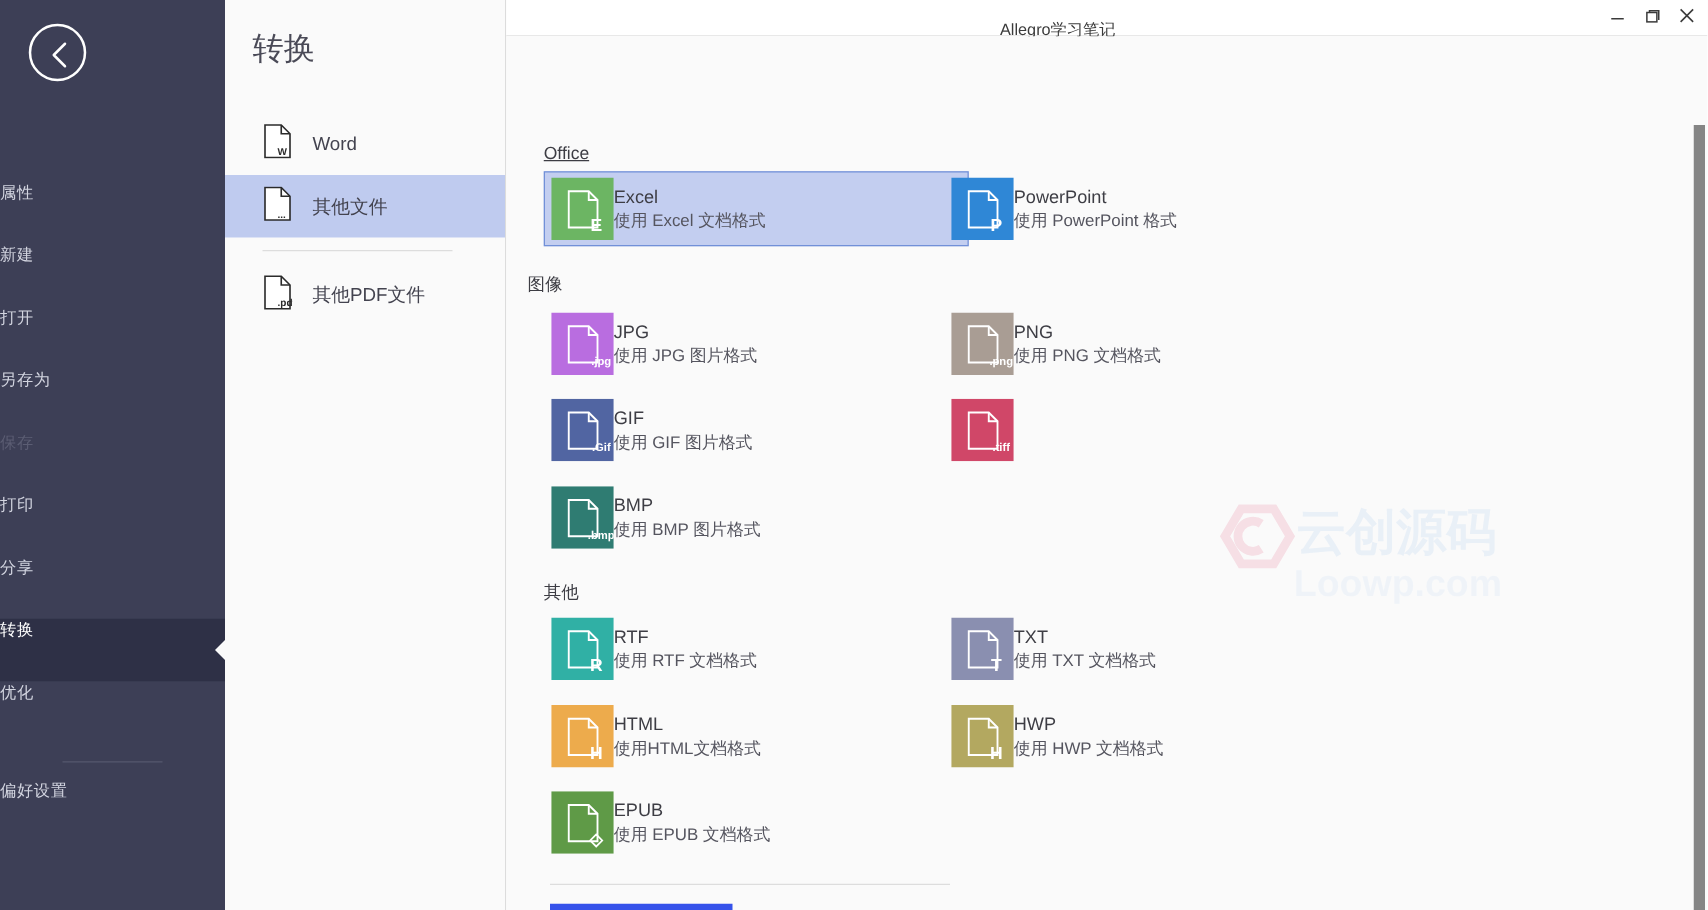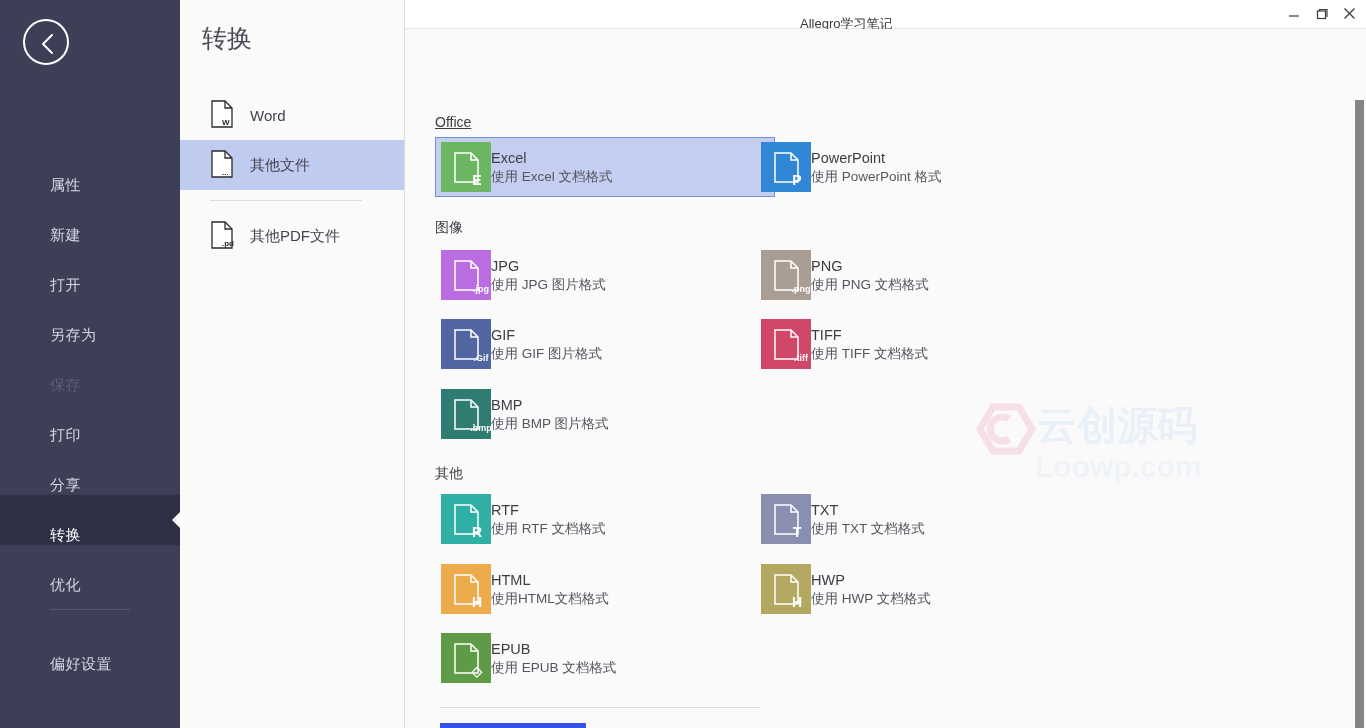--- a/index.html
+++ b/index.html
@@ -23,24 +23,23 @@
     border: 2px solid #ffffff;
     border-radius: 50%;
     cursor: pointer;
   }
   #back-btn svg { position: absolute; left: 11px; top: 10px; }
 
   .nav-list { position: absolute; left: 0; top: 145px; width: 180px; }
   .nav-item {
     position: relative;
     height: 50px;
-    display: flex; align-items: flex-end;
-    padding-left: 50px;
+    display: flex; align-items: flex-start;
     color: #d3d5e0;
-    font-size: 15px;
+    font-size: 13px;
     letter-spacing: 0.5px;
     cursor: pointer;
   }
   .nav-item.disabled { color: #5b5d73; cursor: default; }
   .nav-item.active {
     background: #2e3046;
     color: #ffffff;
   }
   .nav-item.active .arrow {
     position: absolute; right: -1px; top: 50%;
@@ -316,21 +315,21 @@
               <rect width="50" height="50" fill="#2f87d6"></rect>
               <path d="M14 11 H30 L37 18 V40 H14 Z" fill="none" stroke="#ffffff" stroke-width="1.5"></path>
               <path d="M30 11 V18 H37" fill="none" stroke="#ffffff" stroke-width="1.5"></path>
               <text x="36" y="43" text-anchor="middle" font-family="'Liberation Sans',sans-serif" font-size="14" font-weight="bold" fill="#ffffff">P</text>
             </svg></span>
           <div class="fmt-text">
             <div class="fmt-name">PowerPoint</div>
             <div class="fmt-desc">使用 PowerPoint 格式</div>
           </div>
         </div>
-        <div class="section-head" style="left: 30px; top: 190px; text-align: center;">图像</div>
+        <div class="section-head" style="left: 17px; top: 190px; text-align: center;">图像</div>
         <div class="fmt-card" style="left: 30px; top: 216px;">
           <span class="fmt-icon"><svg width="50" height="50" viewBox="0 0 50 50">
               <rect width="50" height="50" fill="#b96de0"></rect>
               <path d="M14 11 H30 L37 18 V40 H14 Z" fill="none" stroke="#ffffff" stroke-width="1.5"></path>
               <path d="M30 11 V18 H37" fill="none" stroke="#ffffff" stroke-width="1.5"></path>
               <text x="40" y="42" text-anchor="middle" font-family="'Liberation Sans',sans-serif" font-size="9" font-weight="bold" fill="#ffffff">.jpg</text>
             </svg></span>
           <div class="fmt-text">
             <div class="fmt-name">JPG</div>
             <div class="fmt-desc">使用 JPG 图片格式</div>
@@ -360,24 +359,20 @@
             <div class="fmt-desc">使用 GIF 图片格式</div>
           </div>
         </div>
         <div class="fmt-card" style="left: 350px; top: 285px;">
           <span class="fmt-icon"><svg width="50" height="50" viewBox="0 0 50 50">
               <rect width="50" height="50" fill="#d04768"></rect>
               <path d="M14 11 H30 L37 18 V40 H14 Z" fill="none" stroke="#ffffff" stroke-width="1.5"></path>
               <path d="M30 11 V18 H37" fill="none" stroke="#ffffff" stroke-width="1.5"></path>
               <text x="40" y="42" text-anchor="middle" font-family="'Liberation Sans',sans-serif" font-size="9" font-weight="bold" fill="#ffffff">.tiff</text>
             </svg></span>
-          <div class="fmt-text">
-            <div class="fmt-name">TIFF</div>
-            <div class="fmt-desc">使用 TIFF 文档格式</div>
-          </div>
         </div>
         <div class="fmt-card" style="left: 30px; top: 355px;">
           <span class="fmt-icon"><svg width="50" height="50" viewBox="0 0 50 50">
               <rect width="50" height="50" fill="#2f7c72"></rect>
               <path d="M14 11 H30 L37 18 V40 H14 Z" fill="none" stroke="#ffffff" stroke-width="1.5"></path>
               <path d="M30 11 V18 H37" fill="none" stroke="#ffffff" stroke-width="1.5"></path>
               <text x="40" y="42" text-anchor="middle" font-family="'Liberation Sans',sans-serif" font-size="9" font-weight="bold" fill="#ffffff">.bmp</text>
             </svg></span>
           <div class="fmt-text">
             <div class="fmt-name">BMP</div>

